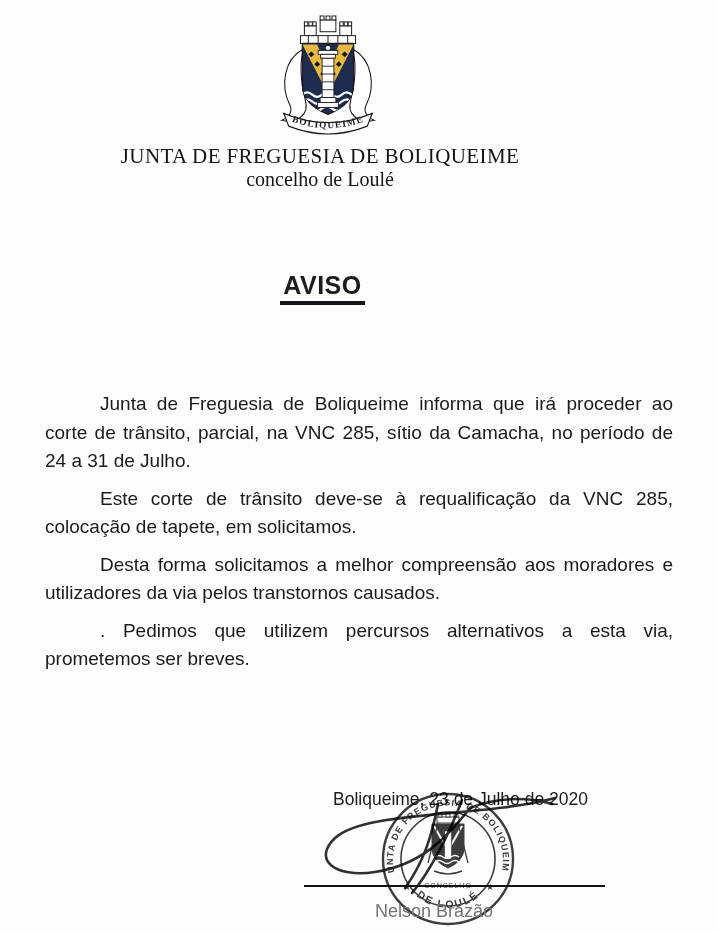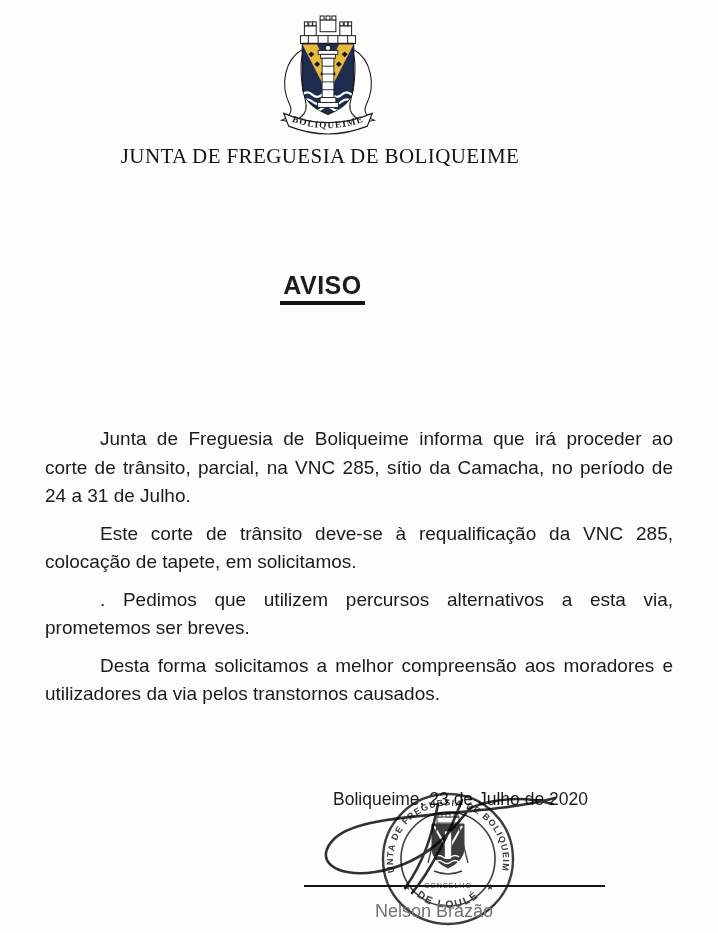--- a/index.html
+++ b/index.html
@@ -21,21 +21,21 @@
   }
   
   .aviso{
     position:absolute;left:0;top:271px;width:645px;text-align:center;
     font-size:25px;font-weight:bold;letter-spacing:.5px;
   }
   .aviso span{display:inline-block;border-bottom:4px solid #161618;padding:0 3px 1px 3px;}
   
   .body-text{
     position:absolute;left:45px;top:390px;width:628px;
-    font-size:19px;line-height:28.5px;text-align:justify;color:#1b1b1d;margin-top:35px;
+    font-size:19px;line-height:28.5px;text-align:justify;color:#1b1b1d;
   }
   .body-text p{margin:0 0 9px 0;text-indent:55px;}
   
   .dateline{position:absolute;left:333px;top:789px;font-size:17.5px;color:#1b1b1d;}
   .sig-line{position:absolute;left:304px;top:885px;width:301px;height:2px;background:#121212;}
   .signatory{position:absolute;left:368px;top:901px;width:132px;text-align:center;font-size:18px;color:#737373;}
   .stamp{position:absolute;left:378px;top:789px;width:140px;height:140px;mix-blend-mode:multiply;opacity:.93;}
   .autograph{position:absolute;left:290px;top:780px;width:300px;height:145px;mix-blend-mode:multiply;pointer-events:none;}
 </style>
 </head>
@@ -109,30 +109,31 @@
       </g>
     </g>
 
     <path d="M15 105 Q60 124 105 105 L100 118 Q60 134 20 118 Z" fill="#ffffff" stroke="#1c1c1e" stroke-width="1.2"></path>
     <text font-size="9.5" font-weight="bold" letter-spacing="1.2" fill="#1c1c1e" font-family="Liberation Serif,serif">
       <textPath href="#tp-banner" startOffset="50%" text-anchor="middle">BOLIQUEIME</textPath>
     </text>
   </svg>
 
   <div class="hdr-title">JUNTA DE FREGUESIA DE BOLIQUEIME</div>
+  <div class="hdr-sub">concelho de Loulé</div>
 
   <div class="aviso">
     <span>AVISO</span>
   </div>
 
   <div class="body-text">
     <p>Junta de Freguesia de Boliqueime informa que irá proceder ao corte de trânsito, parcial, na VNC 285, sítio da Camacha, no período de 24 a 31 de Julho.</p>
     <p>Este corte de trânsito deve-se à requalificação da VNC 285, colocação de tapete, em solicitamos.</p>
+    <p>Desta forma solicitamos a melhor compreensão aos moradores e utilizadores da via pelos transtornos causados.</p>
     <p>. Pedimos que utilizem percursos alternativos a esta via, prometemos ser breves.</p>
-    <p>Desta forma solicitamos a melhor compreensão aos moradores e utilizadores da via pelos transtornos causados.</p>
   </div>
 
   <div class="dateline">Boliqueime, 23 de Julho de 2020</div>
 
   <svg class="stamp" viewBox="0 0 140 140">
     <defs>
       <path id="tp-top" d="M16 82 A 55 55 0 1 1 124 82" fill="none"></path>
       <path id="tp-bot" d="M34.3 103 A 48 48 0 0 0 105.7 103" fill="none"></path>
     </defs>
     <g stroke="#2e2e30" fill="none">

